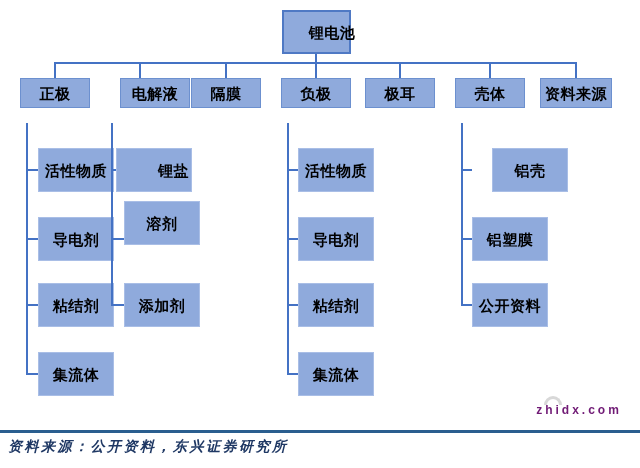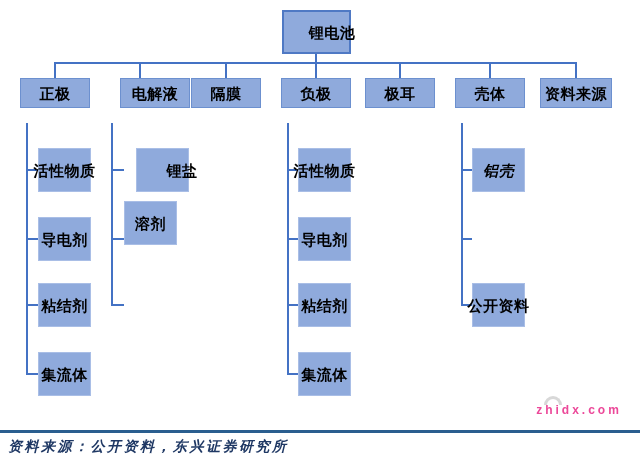--- a/index.html
+++ b/index.html
@@ -8,35 +8,35 @@
     font-family:"Liberation Sans","DejaVu Sans",sans-serif; overflow:hidden;
   }
   .box {
     position:absolute; box-sizing:border-box; background:#8FAADC;
     display:flex; align-items:center; justify-content:center;
     font-weight:bold; color:#000000; font-size:15px; line-height:1;
     letter-spacing:0.5px; white-space:nowrap;
   }
   .lv1 { border:2px solid #4F79C4;padding-left:31px; }
   .lv2 { border:1px solid #6C90CF; height:30px; width:70px; top:78px; }
-  .child { border:1px solid #A9BEE6; width:53px; height:44px; }
+  .child { border:1px solid #A9BEE6; width:76px; height:44px; }
   .line { position:absolute; background:#4472C4; }
   .rule { position:absolute; left:0; top:430px; width:640px; height:3px; background:#2A5E8F; z-index:1; }
   .source {
     position:absolute; left:8px; top:438px; width:420px;
     font-family:"Liberation Serif","DejaVu Serif",serif; font-style:italic;
     font-weight:bold; font-size:14px; letter-spacing:2.5px; color:#1F3864; z-index:2;
   }
   .wm { position:absolute; left:524px; top:403px; width:110px; text-align:center; z-index:3; }
   .wm-logo {
     font-size:30px; font-weight:bold; letter-spacing:1px; color:#D8D8D8;
     text-shadow:0 0 2px #ffffff, 0 0 1px #ffffff; line-height:32px;
   }
   .wm-site {
-    font-size:12px; font-weight:bold; letter-spacing:3px; color:#ec4899;
+    font-size:12px; font-weight:bold; letter-spacing:3px; color:#701a75;
     text-shadow:0 0 1px #ffffff; margin-top:0px;
   }
   .wm-arc {
     position:absolute; left:20px; top:-7px; width:18px; height:9px;
     border:3px solid #D8D8D8; border-bottom:none;
     border-top-left-radius:18px; border-top-right-radius:18px; box-sizing:border-box;
   }
 </style>
 </head>
 <body>
@@ -70,38 +70,40 @@
   <div class="line" style="left:26px; top:373px; width:12px; height:2px;"></div>
   <div class="box child" style="left:38px; top:148px;">活性物质</div>
   <div class="box child" style="left:38px; top:217px;">导电剂</div>
   <div class="box child" style="left:38px; top:283px;">粘结剂</div>
   <div class="box child" style="left:38px; top:352px;">集流体</div>
 
   <div class="line" style="left:111px; top:123px; width:2px; height:183px;"></div>
   <div class="line" style="left:111px; top:169px; width:13px; height:2px;"></div>
   <div class="line" style="left:111px; top:238px; width:13px; height:2px;"></div>
   <div class="line" style="left:111px; top:304px; width:13px; height:2px;"></div>
-  <div class="box child" style="left:136px; top:148px;padding-left:39px;">锂盐</div>
+  <div class="box child" style="left:116px; top:148px;padding-left:39px;">锂盐</div>
   <div class="box child" style="left:124px; top:201px;">溶剂</div>
+  <div class="box child" style="left:124px; top:283px;">添加剂</div>
 
   <div class="line" style="left:287px; top:123px; width:2px; height:252px;"></div>
   <div class="line" style="left:287px; top:169px; width:11px; height:2px;"></div>
   <div class="line" style="left:287px; top:238px; width:11px; height:2px;"></div>
   <div class="line" style="left:287px; top:304px; width:11px; height:2px;"></div>
   <div class="line" style="left:287px; top:373px; width:11px; height:2px;"></div>
   <div class="box child" style="left:298px; top:148px;">活性物质</div>
   <div class="box child" style="left:298px; top:217px;">导电剂</div>
   <div class="box child" style="left:298px; top:283px;">粘结剂</div>
   <div class="box child" style="left:298px; top:352px;">集流体</div>
 
   <div class="line" style="left:461px; top:123px; width:2px; height:183px;"></div>
   <div class="line" style="left:461px; top:169px; width:11px; height:2px;"></div>
   <div class="line" style="left:461px; top:238px; width:11px; height:2px;"></div>
   <div class="line" style="left:461px; top:304px; width:11px; height:2px;"></div>
-  <div class="box child" style="left:472px; top:148px;font-style:italic;">铝壳</div>
+  <div class="box child" style="left:492px; top:148px;">铝壳</div>
+  <div class="box child" style="left:472px; top:217px;">铝塑膜</div>
   <div class="box child" style="left:472px; top:283px;">公开资料</div>
 
   <div class="rule"></div>
   <div class="source">资料来源：公开资料，东兴证券研究所</div>
 
   <div class="wm">
     <div class="wm-arc"></div>
     <div class="wm-site">zhidx.com</div>
   </div>
 

